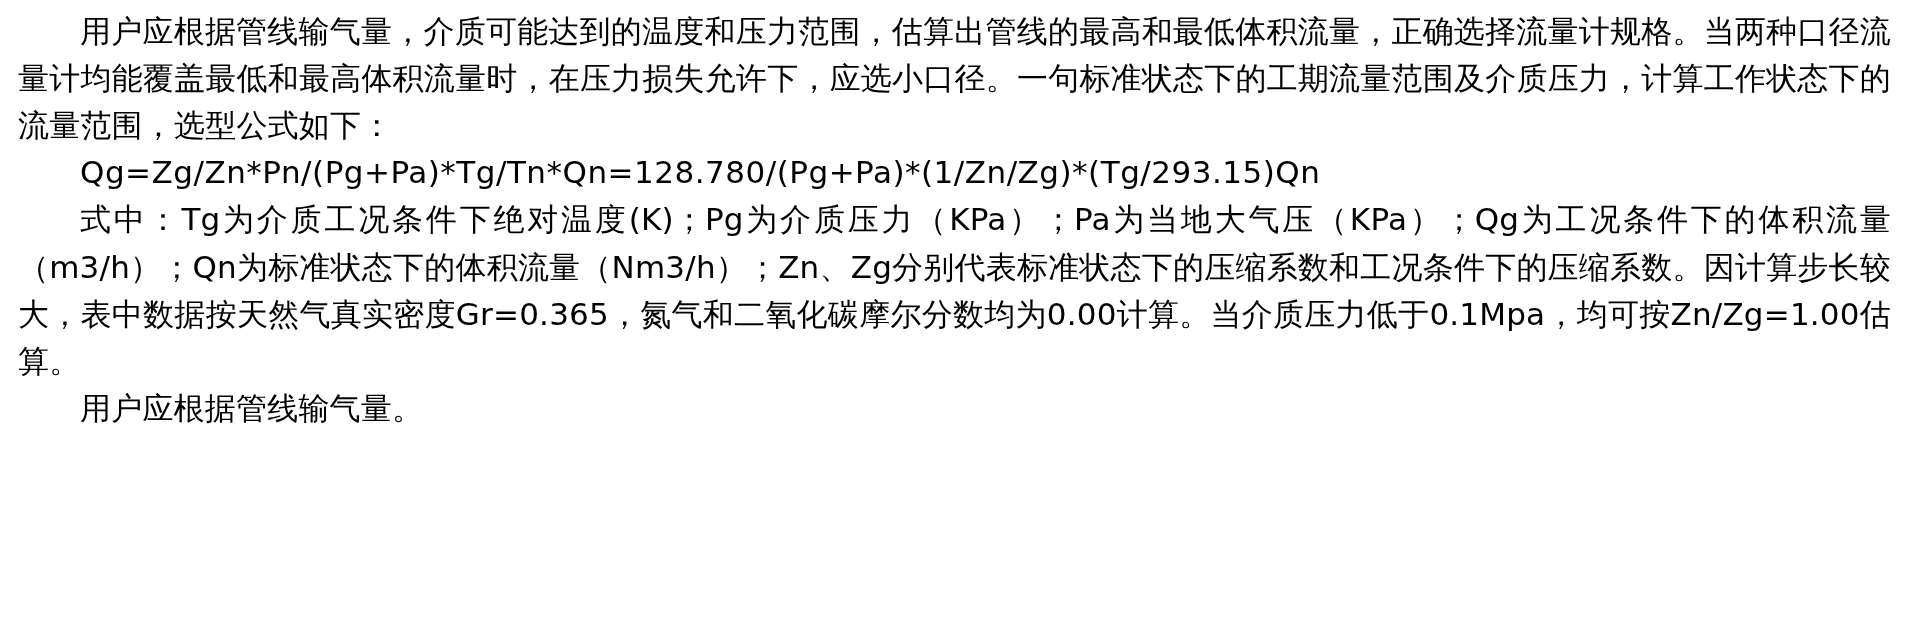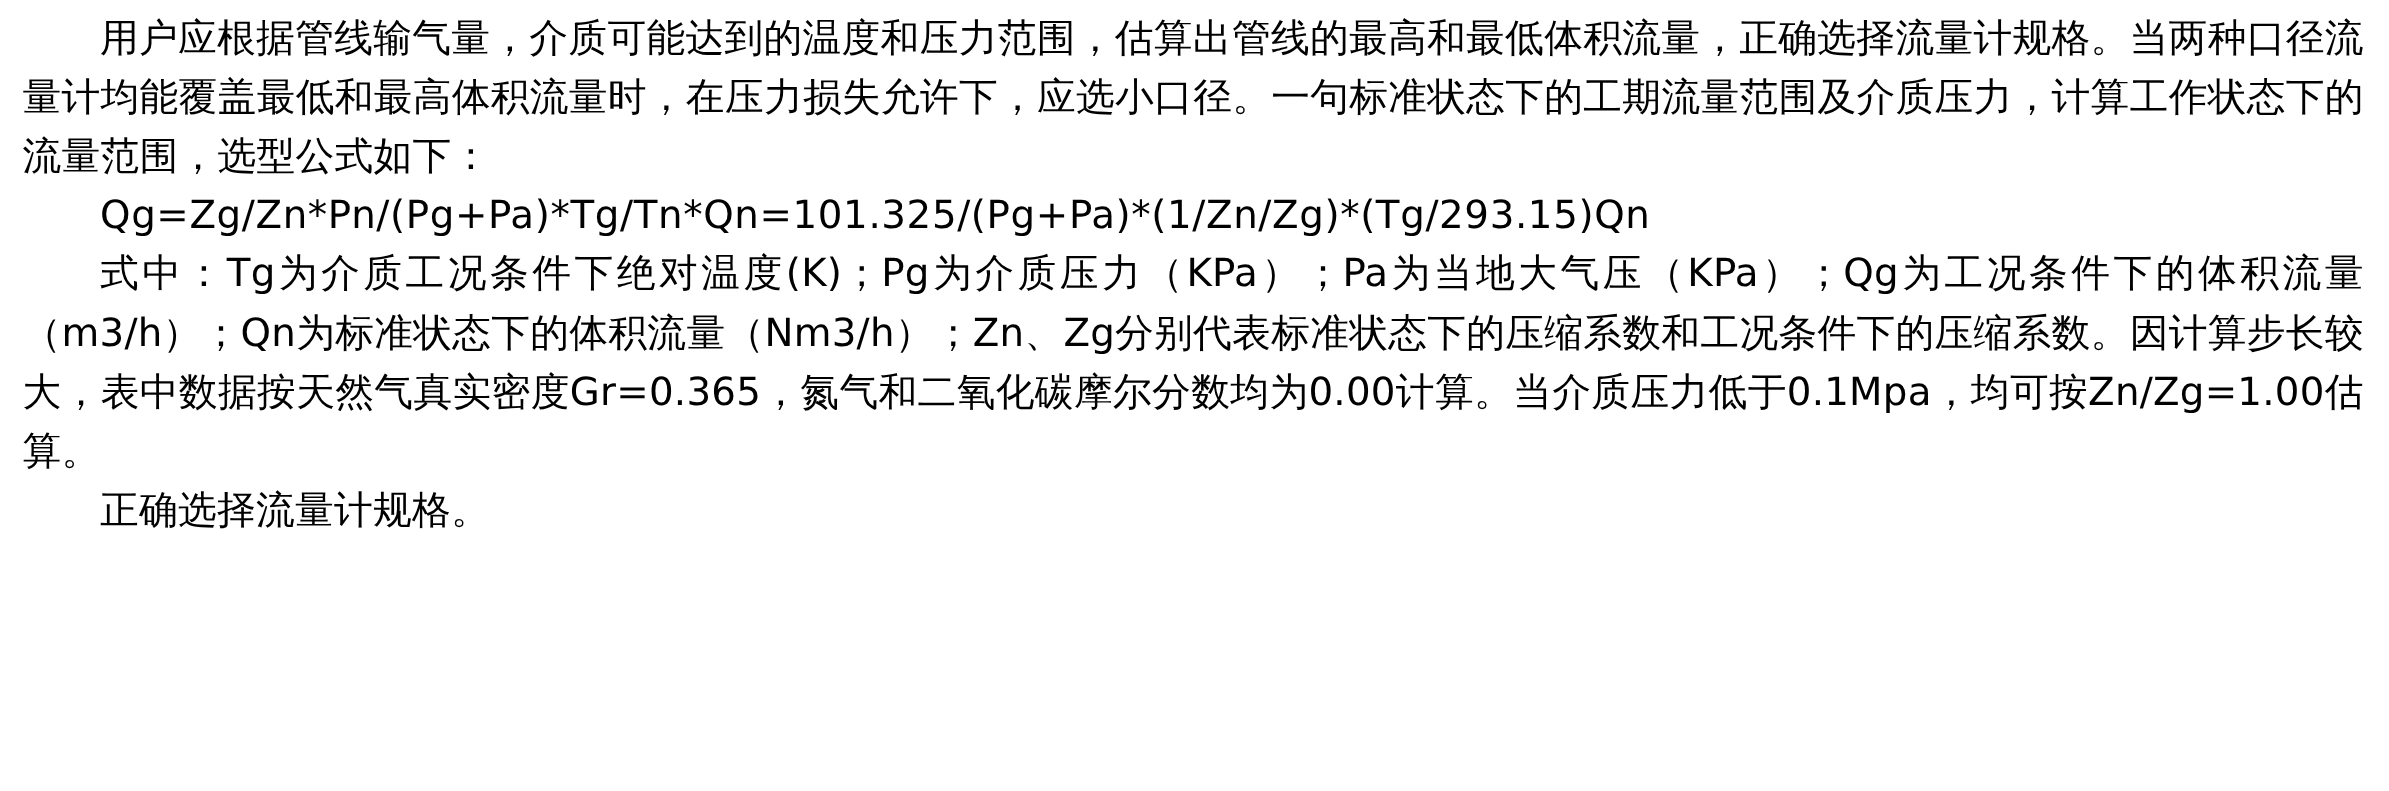--- a/index.html
+++ b/index.html
@@ -37,17 +37,17 @@
     text-indent: 2em;
     letter-spacing: 0.5px;
   }
 </style>
 </head>
 <body>
 
 <div class="page">
   <div class="doc-body">
     <p class="para">用户应根据管线输气量，介质可能达到的温度和压力范围，估算出管线的最高和最低体积流量，正确选择流量计规格。当两种口径流量计均能覆盖最低和最高体积流量时，在压力损失允许下，应选小口径。一句标准状态下的工期流量范围及介质压力，计算工作状态下的流量范围，选型公式如下：</p>
-    <p class="formula">Qg=Zg/Zn*Pn/(Pg+Pa)*Tg/Tn*Qn=101.325/(Pg+Pa)*(1/Zn/Zg)*(Tg/293.15)Qn</p>
+    <p class="formula">Qg=Zg/Zn*Pn/(Pg+Pa)*Tg/Tn*Qn=128.780/(Pg+Pa)*(1/Zn/Zg)*(Tg/293.15)Qn</p>
     <p class="para">式中：Tg为介质工况条件下绝对温度(K)；Pg为介质压力（KPa）；Pa为当地大气压（KPa）；Qg为工况条件下的体积流量（m3/h）；Qn为标准状态下的体积流量（Nm3/h）；Zn、Zg分别代表标准状态下的压缩系数和工况条件下的压缩系数。因计算步长较大，表中数据按天然气真实密度Gr=0.365，氮气和二氧化碳摩尔分数均为0.00计算。当介质压力低于0.1Mpa，均可按Zn/Zg=1.00估算。</p>
-    <p class="para">正确选择流量计规格。</p>
+    <p class="para">用户应根据管线输气量。</p>
   </div>
 </div>
 
 </body></html>

